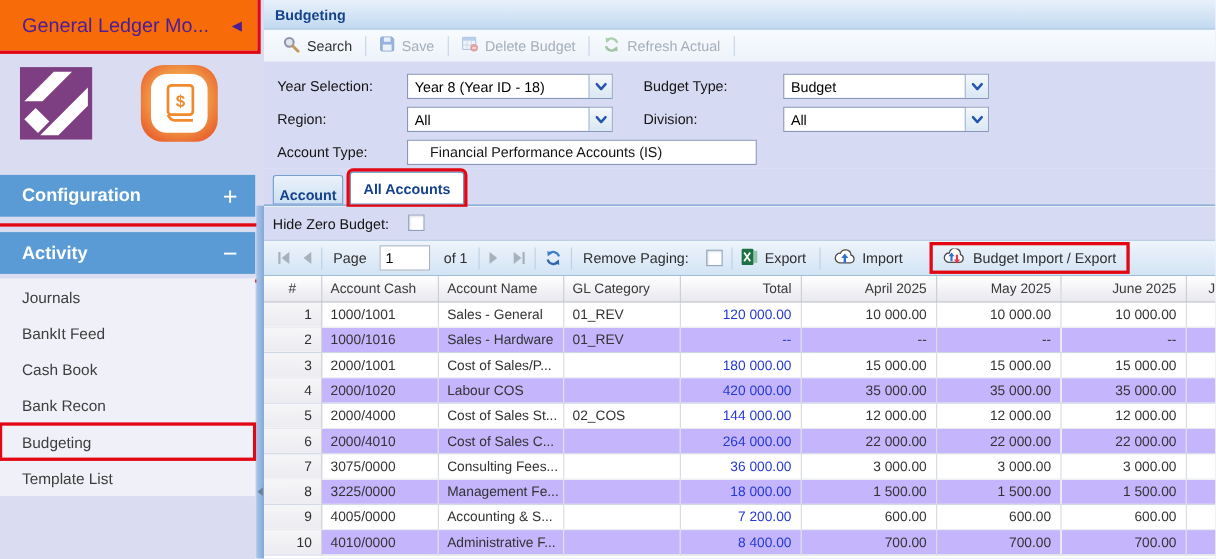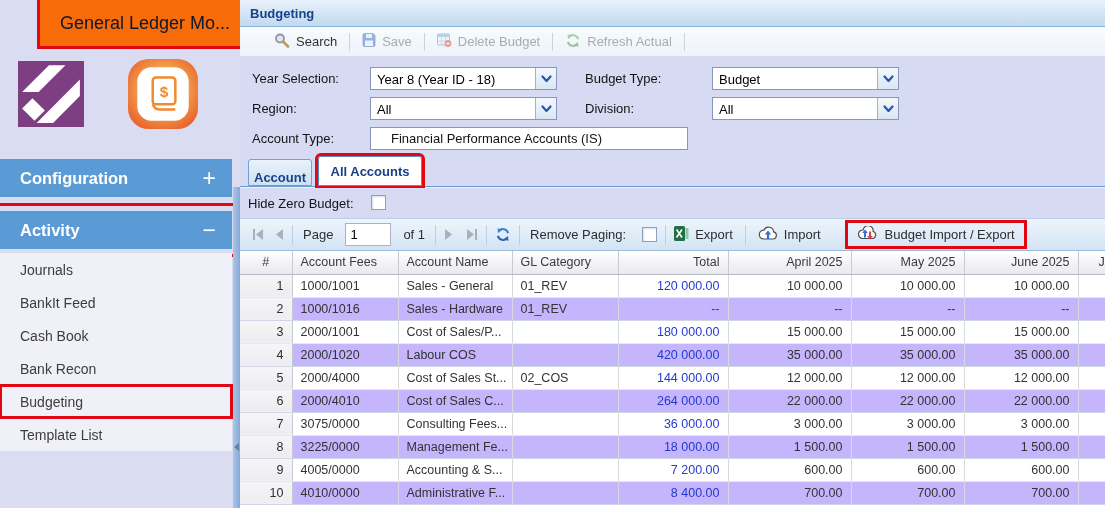--- a/index.html
+++ b/index.html
@@ -2,22 +2,22 @@
 <html><head>
 <meta charset="utf-8">
 <style>
   html,body{margin:0;padding:0;}
   .app{position:relative;width:1105px;height:508px;background:#dadcf2;overflow:hidden;
        font-family:"Liberation Sans",sans-serif;-webkit-font-smoothing:antialiased;}
 
   
   .sidebar{position:absolute;left:0;top:0;width:232px;height:508px;}
   .module-header{position:absolute;left:0;top:0;width:234px;height:46px;background:#f76b09;
-    color:#0f172a;display:flex;align-items:center;padding:0 14px 0 20px;box-sizing:border-box;
-    font-size:18px;outline:3px solid #e30613;outline-offset:0;margin-left:40px;}
+    color:#4c1d95;display:flex;align-items:center;padding:0 14px 0 20px;box-sizing:border-box;
+    font-size:18px;outline:3px solid #e30613;outline-offset:0;}
   .module-title{flex:1;white-space:nowrap;overflow:hidden;}
   .collapse-tri{font-size:12px;line-height:1;}
   .app-icons{position:absolute;left:18px;top:58px;display:flex;gap:43px;align-items:center;}
   .section-header{position:absolute;left:0;width:232px;height:38px;background:#5b9bd5;color:#fff;
     font-weight:bold;font-size:16.5px;display:flex;align-items:center;
     padding:0 16px 0 20px;box-sizing:border-box;}
   .section-header .toggle{margin-left:auto;font-size:23px;font-weight:normal;line-height:1;}
   #config-header{top:159px;}
   #activity-header{top:211px;outline:3px solid #e30613;outline-offset:5px;}
   .menu{position:absolute;left:0;top:253px;width:232px;background:#f0f0f8;padding:0;}
@@ -28,21 +28,21 @@
   .v-strip{position:absolute;left:233px;top:187px;width:7px;height:321px;
     background:linear-gradient(to right,#aac5e7,#84aad8);}
   .v-strip .grip{position:absolute;top:256px;left:1px;width:0;height:0;
     border-top:4px solid transparent;border-bottom:4px solid transparent;border-right:5px solid #69809a;}
 
   
   .main{position:absolute;left:240px;top:0;width:865px;height:508px;background:#eef3fa;}
   .title-bar{height:26px;background:linear-gradient(#e8f1fb,#c2d9f0);border-bottom:1px solid #8fb4da;
     display:flex;align-items:center;padding-left:10px;color:#15428b;font-weight:bold;font-size:13px;}
   .toolbar{height:29px;background:linear-gradient(#f8fbfe,#edf3fa);display:flex;align-items:center;
-    padding-left:25px;font-size:13px;color:#333;}
+    padding-left:8px;font-size:13px;color:#333;}
   .tb-btn{display:flex;align-items:center;gap:6px;padding:0 9px;white-space:nowrap;}
   .tb-btn.disabled{color:#a4adb8;}
   .tb-btn.disabled svg{opacity:.5;}
   .tb-sep{width:1px;height:18px;background:#c6d3e2;margin:0 3px;flex:0 0 1px;}
 
   .filters{position:absolute;top:56px;left:0;width:865px;height:97px;background:#d6daf3;}
   .flabel{position:absolute;font-size:13px;color:#141414;white-space:nowrap;}
   .dropdown{position:absolute;height:23px;background:#fff;border:1px solid #8896ba;
     box-sizing:border-box;display:flex;}
   .dd-value{flex:1;font-size:13px;padding:4px 0 0 6px;white-space:nowrap;overflow:hidden;}
@@ -365,21 +365,21 @@
             <col style="width:106px">
               <col style="width:110px">
               <col style="width:123px">
             <col style="width:113px">
               <col style="width:114px">
               <col style="width:123px">
           </colgroup>
           <thead>
             <tr>
               <th class="center">#</th>
-              <th>Account Fees</th>
+              <th>Account Cash</th>
               <th>Account Name</th>
               <th>GL Category</th>
               <th class="right">Total</th>
               <th class="right">April 2025</th>
               <th class="right">May 2025</th>
               <th class="right">June 2025</th>
               <th style="padding-left:20px">J</th>
             </tr>
           </thead>
           <tbody>

